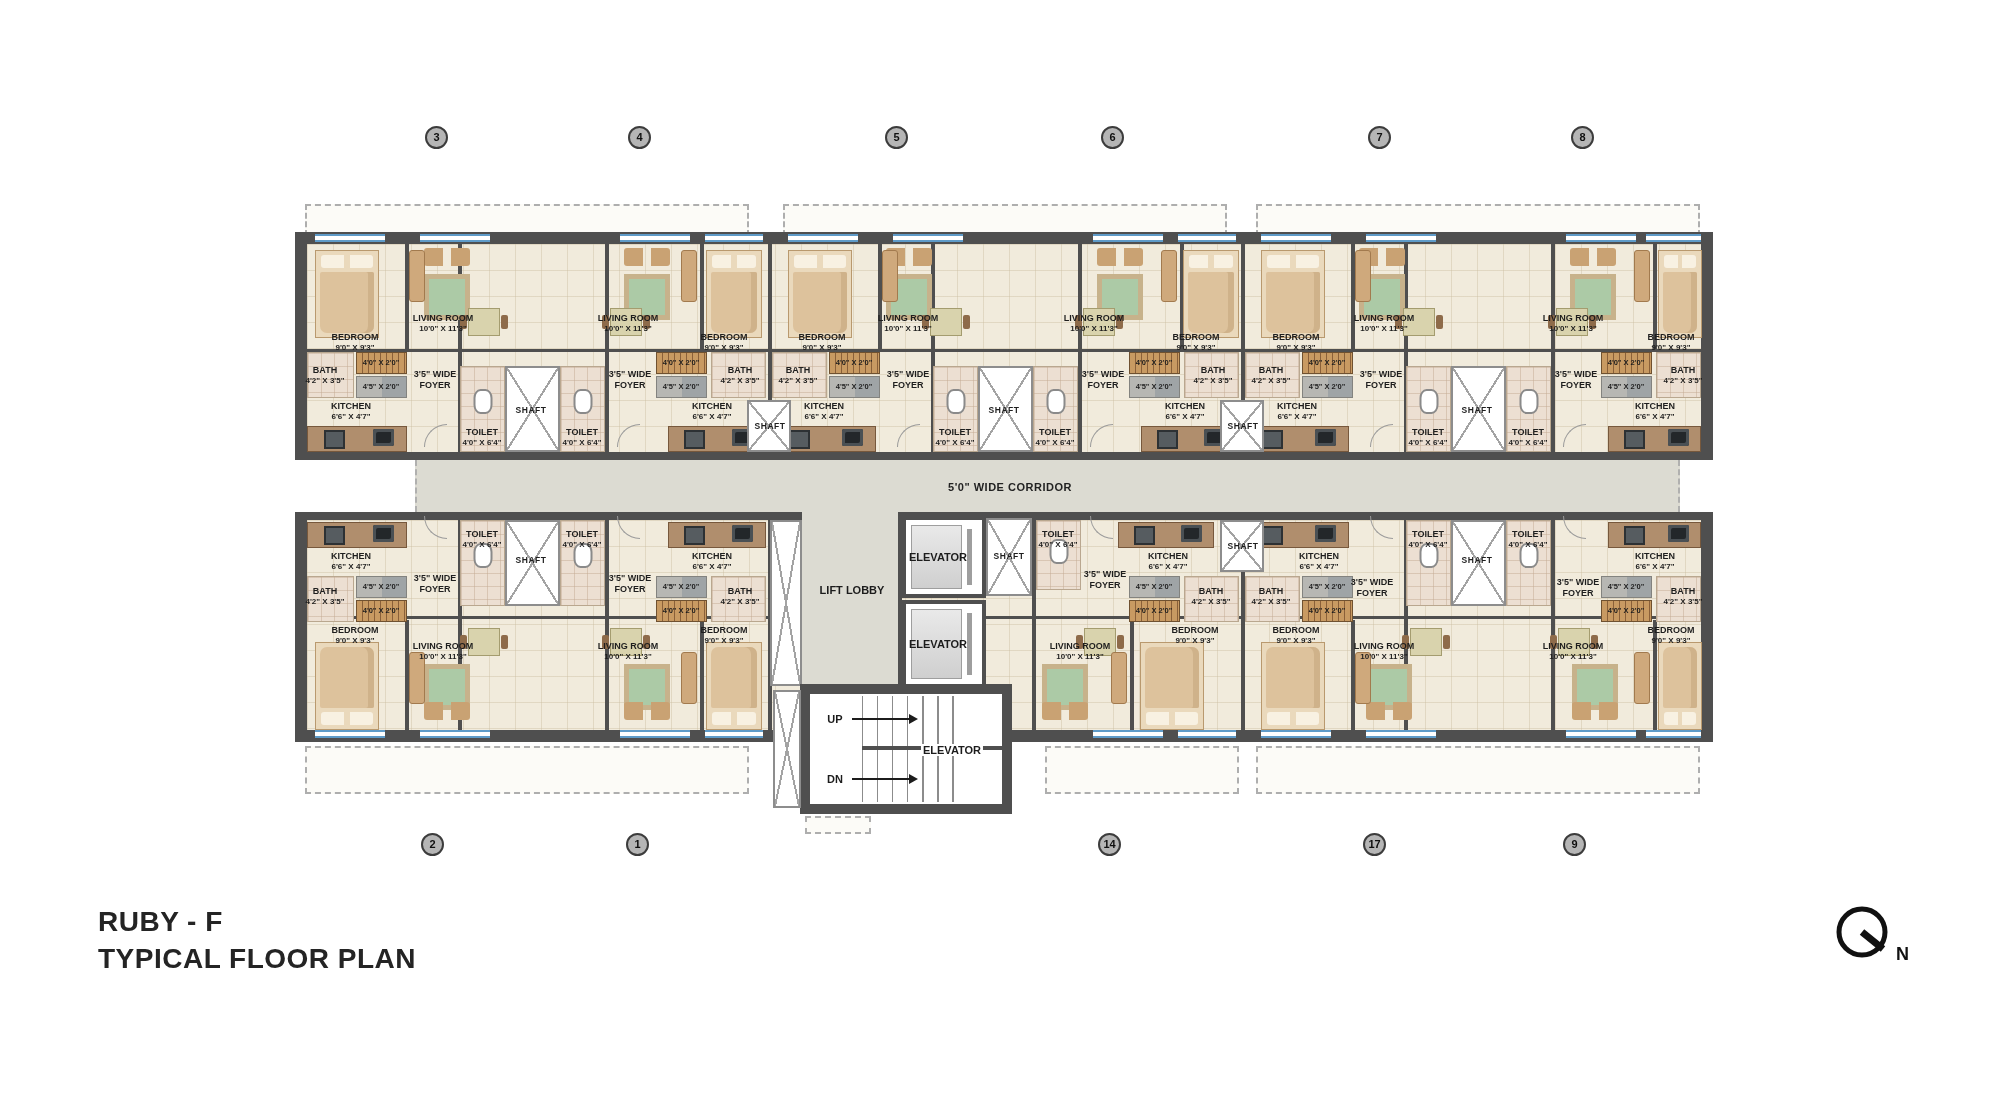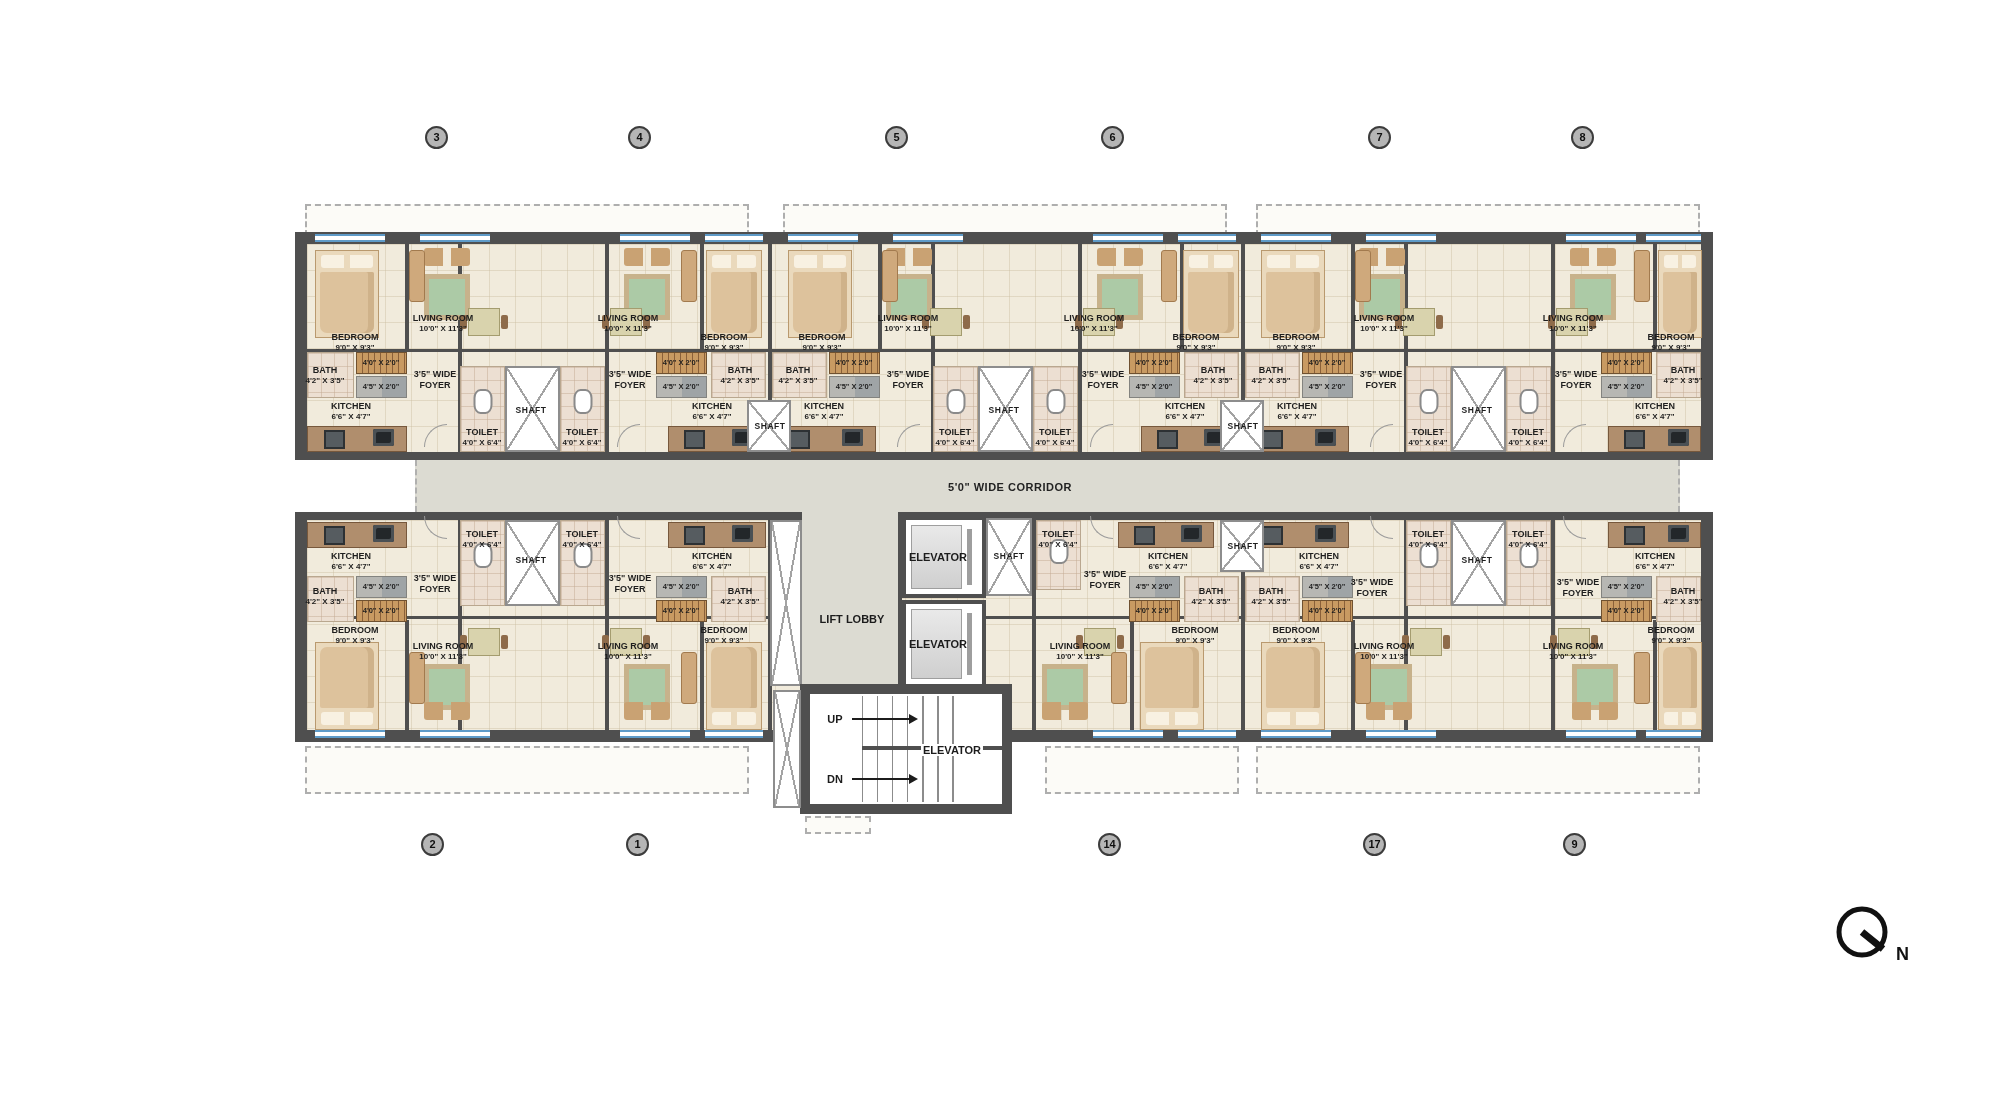--- a/index.html
+++ b/index.html
@@ -642,40 +642,42 @@
   <div class="rl s1" style="left:1154px;top:611px">
       <div>4'0" X 2'0"</div>
     </div>
   <div class="rl s1" style="left:1327px;top:611px">
       <div>4'0" X 2'0"</div>
     </div>
   <div class="rl s1" style="left:1626px;top:611px">
       <div>4'0" X 2'0"</div>
     </div>
 
-  <div class="elbl" style="left:852px;top:619px">LIFT LOBBY</div>
+  <div class="elbl" style="left:852px;top:590px">LIFT LOBBY</div>
   <div class="elbl" style="left:938px;top:557px">ELEVATOR</div>
   <div class="elbl" style="left:938px;top:644px">ELEVATOR</div>
   <div class="elbl" style="left:952px;top:750px;background:#fff;padding:0 2px">ELEVATOR</div>
   <div class="elbl" style="left:835px;top:719px;background:#fff;padding:0 2px">UP</div>
   <div class="elbl" style="left:835px;top:779px;background:#fff;padding:0 2px">DN</div>
 
   <div class="gc" style="left:425px;top:126px">3</div>
   <div class="gc" style="left:628px;top:126px">4</div>
   <div class="gc" style="left:885px;top:126px">5</div>
   <div class="gc" style="left:1101px;top:126px">6</div>
   <div class="gc" style="left:1368px;top:126px">7</div>
   <div class="gc" style="left:1571px;top:126px">8</div>
   <div class="gc" style="left:421px;top:833px">2</div>
   <div class="gc" style="left:626px;top:833px">1</div>
   <div class="gc" style="left:1098px;top:833px">14</div>
   <div class="gc" style="left:1363px;top:833px">17</div>
   <div class="gc" style="left:1563px;top:833px">9</div>
 
   <div class="title">
+    <div>RUBY - F</div>
+    <div>TYPICAL FLOOR PLAN</div>
   </div>
 
   <div class="north">
     <svg width="100" height="78">
       <circle cx="34" cy="34" r="23" fill="none" stroke="#111" stroke-width="5"></circle>
       <line x1="34" y1="34" x2="55" y2="51" stroke="#111" stroke-width="7"></line>
     </svg>
     <span class="nl">N</span>
   </div>
 

